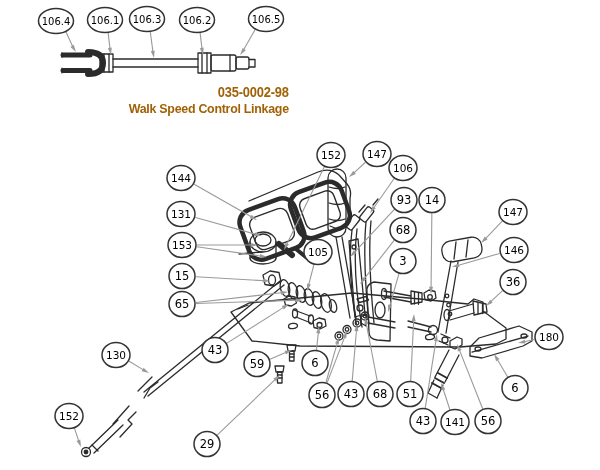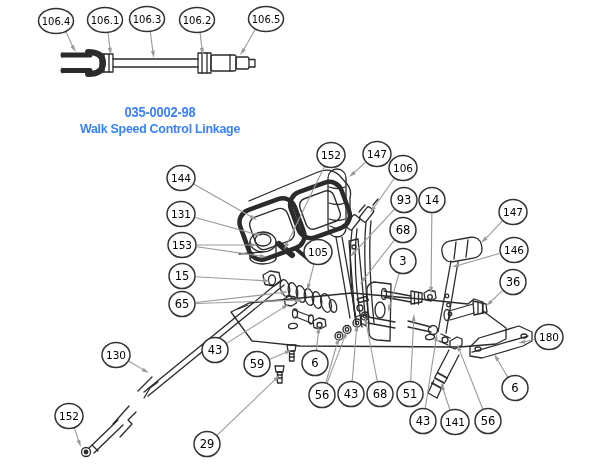--- a/index.html
+++ b/index.html
@@ -1,19 +1,19 @@
 <!DOCTYPE html>
 <html><head>
 <meta charset="utf-8">
 <style>
   html,body{margin:0;padding:0;background:#ffffff;}
   .canvas{position:relative;width:600px;height:470px;background:#fff;overflow:hidden;
           font-family:"DejaVu Sans",sans-serif;}
   .canvas svg{position:absolute;left:0;top:0;}
-  .title-block{position:absolute;left:20px;top:104px;width:280px;text-align:center;color:#3b82f6;}
+  .title-block{position:absolute;left:20px;top:84px;width:280px;text-align:right;color:#a16207;}
   .part-number{font-family:"Liberation Sans",sans-serif;font-weight:700;font-size:14px;
                letter-spacing:-0.2px;transform:scaleX(.92);}
   .part-name{font-family:"Liberation Sans",sans-serif;font-weight:700;font-size:13.5px;
              letter-spacing:-0.3px;transform:scaleX(.92);margin-top:1px;}
   text.callout-label{font-family:"DejaVu Sans",sans-serif;}
 </style>
 </head>
 <body>
 
 <div class="canvas">

